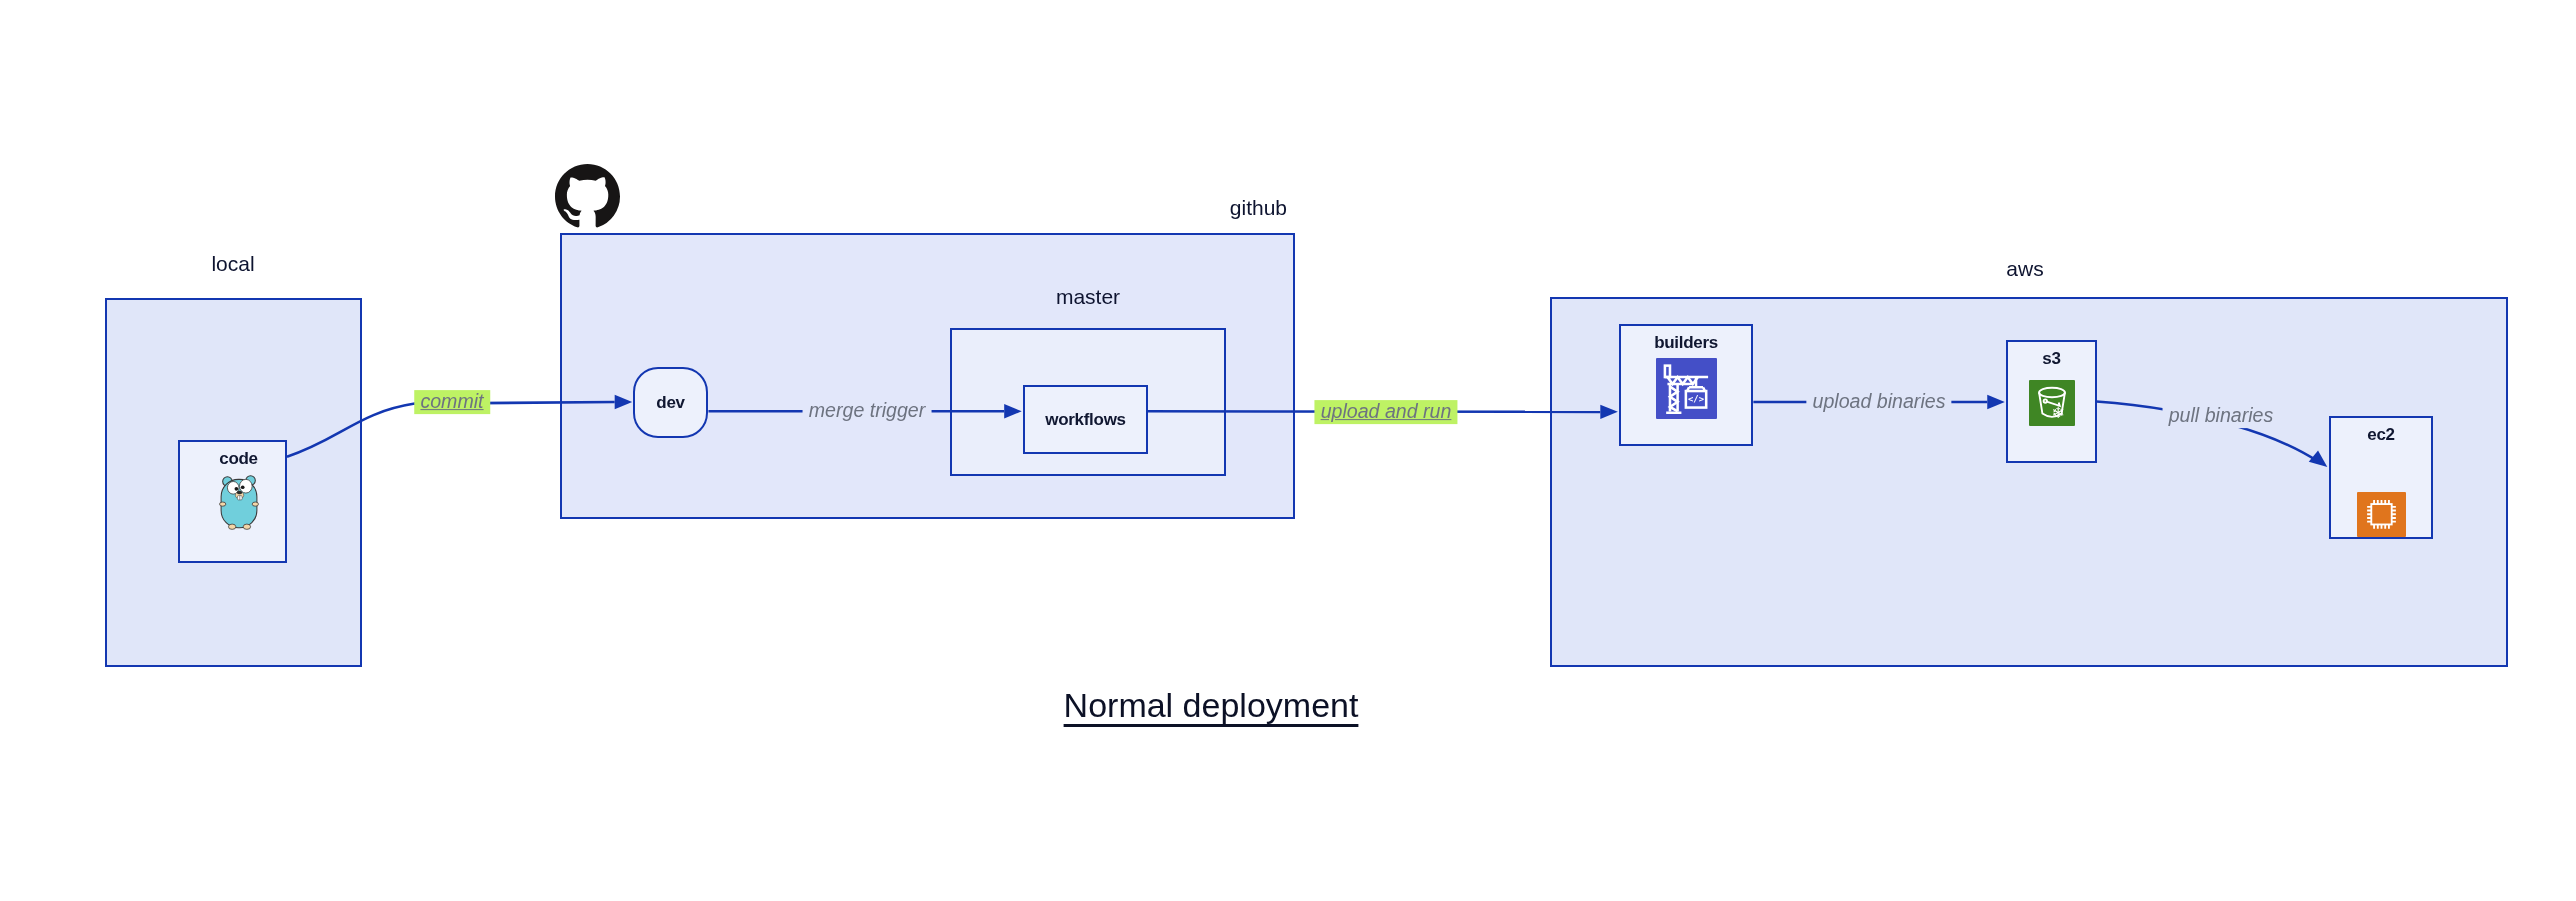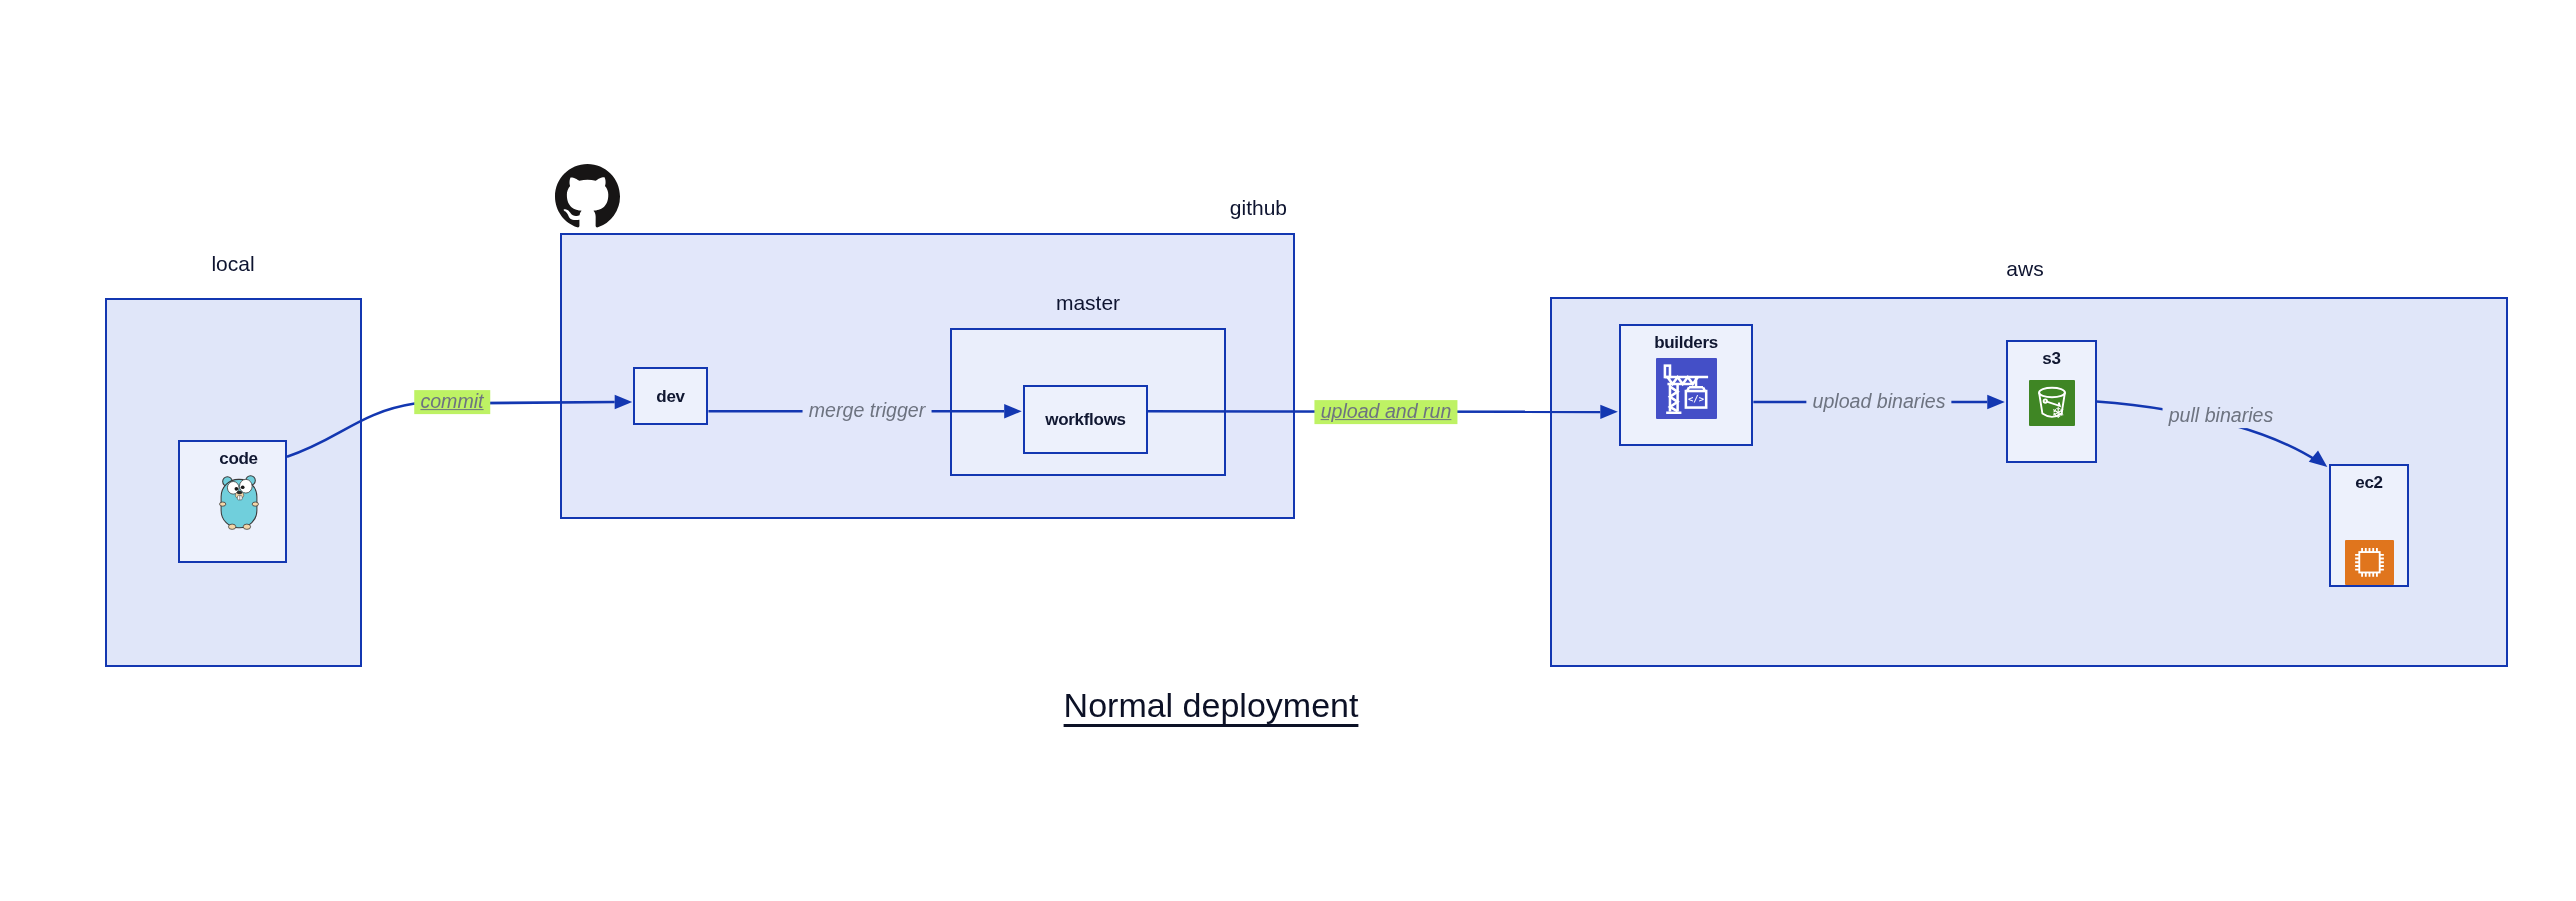--- a/index.html
+++ b/index.html
@@ -52,21 +52,21 @@
   <div class="container-box" style="left:105px;top:298px;width:257px;height:369px;"></div>
 
   <div class="container-box" style="left:560px;top:233px;width:735px;height:286px;background:var(--github-fill);"></div>
 
   <div class="container-box" style="left:950px;top:328px;width:276px;height:148px;background:var(--master-fill);"></div>
 
   <div class="container-box" style="left:1550px;top:297px;width:958px;height:370px;"></div>
 
   <div class="ctr-label centered" style="left:233px;top:253px;">local</div>
   <div class="ctr-label" style="right:1317px;top:197px;">github</div>
-  <div class="ctr-label centered" style="left:1088px;top:292px;text-align:right;">master</div>
+  <div class="ctr-label centered" style="left:1088px;top:286px;text-align:right;">master</div>
   <div class="ctr-label centered" style="left:2025px;top:258px;">aws</div>
 
   <svg class="gh-logo" width="65" height="65" viewBox="0 0 16 16">
     <path fill="#171515" d="M8 0C3.58 0 0 3.58 0 8c0 3.54 2.29 6.53 5.47 7.59.4.07.55-.17.55-.38 0-.19-.01-.82-.01-1.49-2.01.37-2.53-.49-2.69-.94-.09-.23-.48-.94-.82-1.13-.28-.15-.68-.52-.01-.53.63-.01 1.08.58 1.23.82.72 1.21 1.87.87 2.33.66.07-.52.28-.87.51-1.07-1.78-.2-3.64-.89-3.64-3.95 0-.87.31-1.59.82-2.15-.08-.2-.36-1.02.08-2.12 0 0 .67-.21 2.2.82.64-.18 1.32-.27 2-.27.68 0 1.36.09 2 .27 1.53-1.04 2.2-.82 2.2-.82.44 1.1.16 1.92.08 2.12.51.56.82 1.27.82 2.15 0 3.07-1.87 3.75-3.65 3.95.29.25.54.73.54 1.48 0 1.07-.01 1.93-.01 2.2 0 .21.15.46.55.38A8.013 8.013 0 0 0 16 8c0-4.42-3.58-8-8-8z"></path>
   </svg>
 
   <svg class="edges" width="2604" height="902" viewBox="0 0 5054 1750">
     <g stroke="#1337b1" stroke-width="5" fill="none">
       <path d="M557 886 C660 852 695 800 805 783 L1193 780"></path>
       <path d="M1375 798 L1949 798"></path>
@@ -105,21 +105,21 @@
         <ellipse cx="39" cy="40" rx="8" ry="6" fill="#f3d5a7" stroke-width="1"></ellipse>
       </g>
       <circle cx="33" cy="28" r="3.5" fill="#1a1a1a"></circle>
       <circle cx="45" cy="25" r="3.5" fill="#1a1a1a"></circle>
       <ellipse cx="39" cy="35" rx="5" ry="3.5" fill="#2b2b2b"></ellipse>
       <rect x="35" y="41" width="9" height="8" rx="2" fill="#ffffff" stroke="#3a3a3a" stroke-width="1"></rect>
       <line x1="39.5" y1="41" x2="39.5" y2="49" stroke="#3a3a3a" stroke-width="1"></line>
     </svg>
   </div>
 
-  <div class="node center-label" style="left:633px;top:367px;width:75px;height:58px;">
+  <div class="node center-label" style="left:633px;top:367px;width:75px;height:71px;border-radius:25px;">
     <div class="node-label">dev</div>
   </div>
 
   <div class="node center-label" style="left:1023px;top:385px;width:125px;height:69px;">
     <div class="node-label">workflows</div>
   </div>
 
   <div class="node" style="left:1619px;top:324px;width:134px;height:122px;">
     <div class="node-label">builders</div>
     <svg class="icon-tile" width="61" height="61" viewBox="0 0 96 96" style="background:#444fc7;">
@@ -145,21 +145,21 @@
       <g stroke="#ffffff" stroke-width="4" fill="none">
         <ellipse cx="48" cy="26" rx="27" ry="10"></ellipse>
         <path d="M21 26 L28 70 Q48 84 68 70 L75 26"></path>
         <circle cx="34" cy="44" r="3.5"></circle>
         <path d="M37 45 L64 54 L62 47"></path>
       </g>
       <text x="61" y="80" text-anchor="middle" font-family="DejaVu Sans, sans-serif" font-size="32" fill="#ffffff">❄</text>
     </svg>
   </div>
 
-  <div class="node" style="left:2329px;top:464px;width:80px;height:123px;gap:40px;">
+  <div class="node" style="left:2329px;top:416px;width:104px;height:123px;gap:40px;">
     <div class="node-label">ec2</div>
     <svg class="icon-tile" width="49" height="49" viewBox="0 0 96 96" style="background:#e0751d;margin-top:9.3px;">
       <g stroke="#ffffff" stroke-width="4" fill="none">
         <rect x="26" y="26" width="44" height="44"></rect>
         <path d="M32 17V26 M40 17V26 M48 17V26 M56 17V26 M64 17V26
                  M32 70V79 M40 70V79 M48 70V79 M56 70V79 M64 70V79
                  M17 32H26 M17 40H26 M17 48H26 M17 56H26 M17 64H26
                  M70 32H79 M70 40H79 M70 48H79 M70 56H79 M70 64H79"></path>
       </g>
     </svg>

